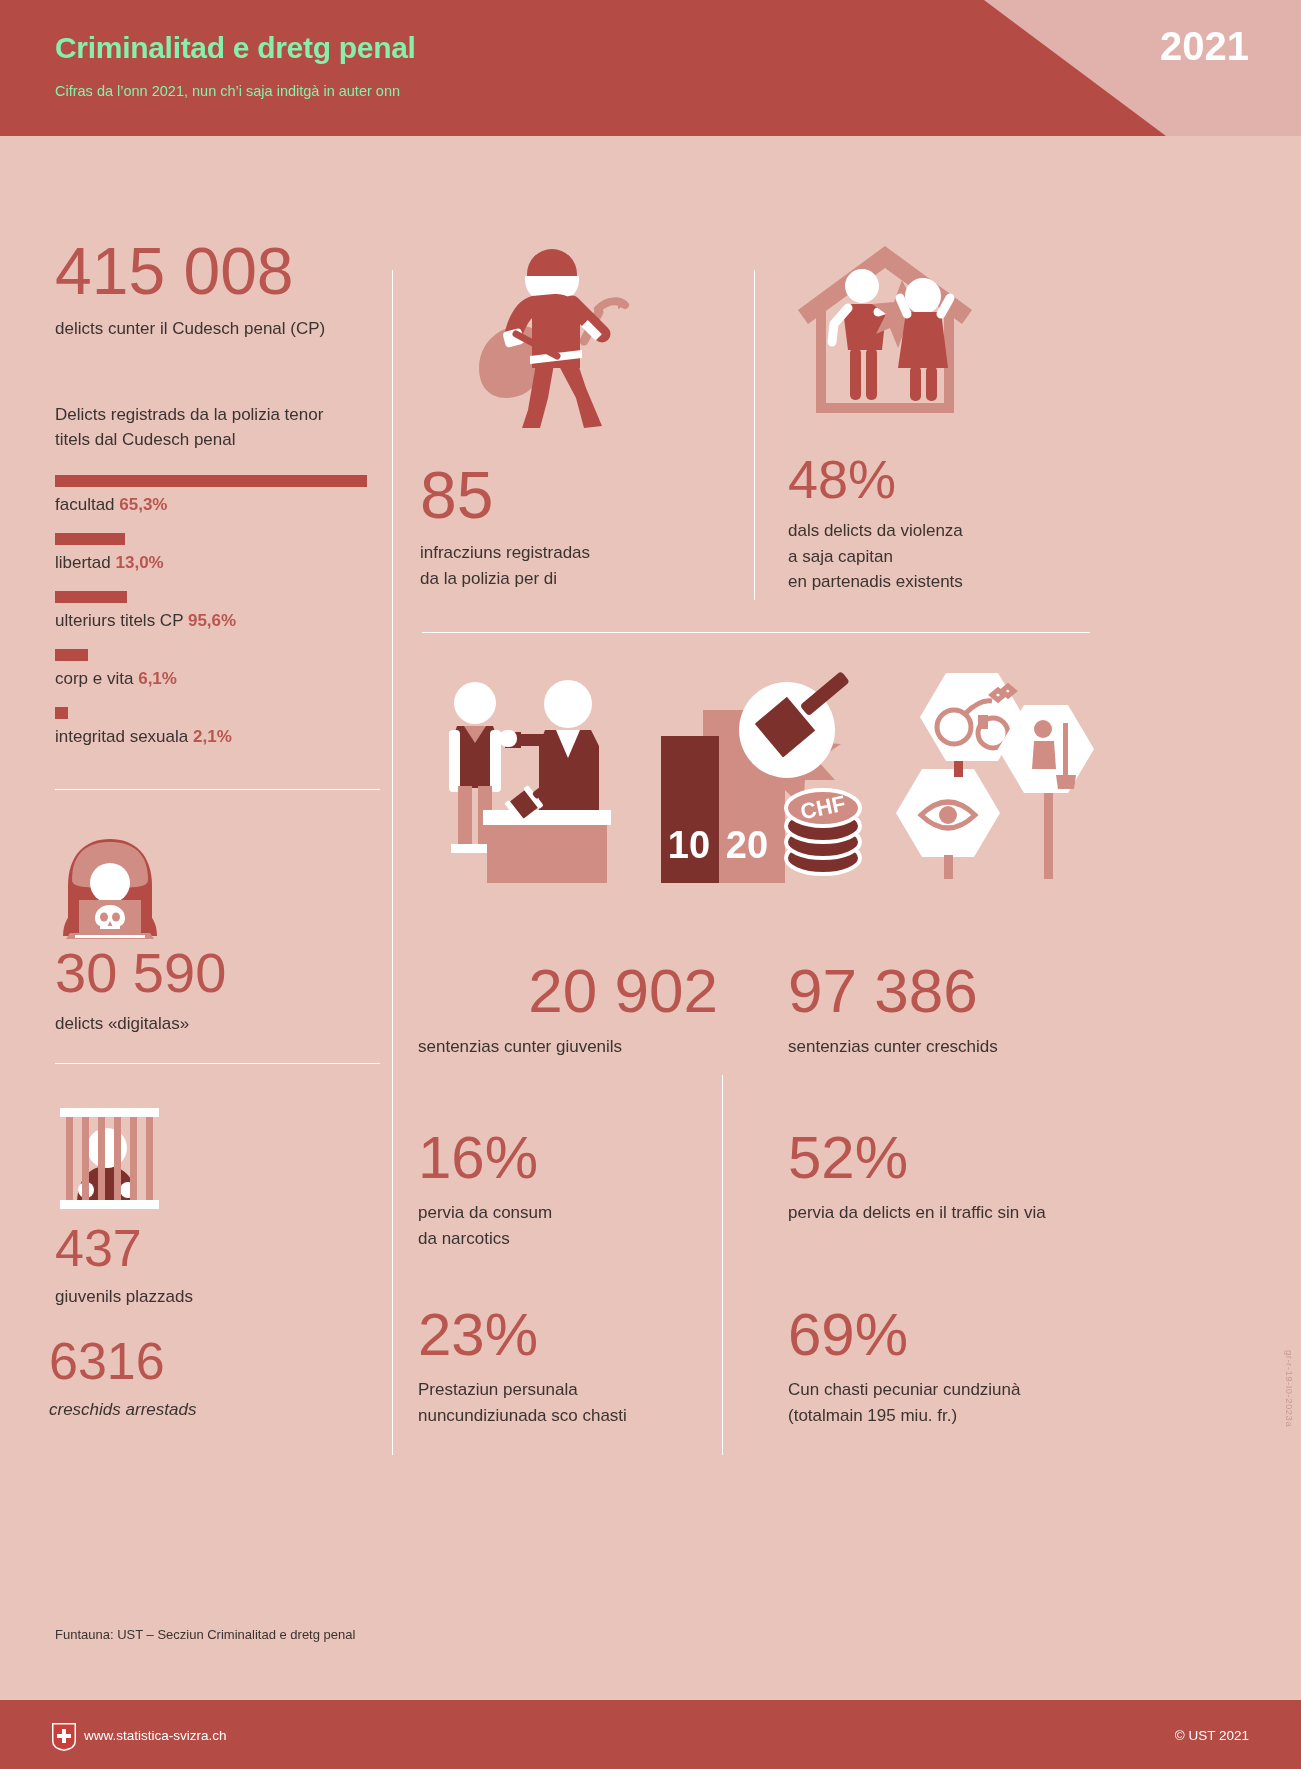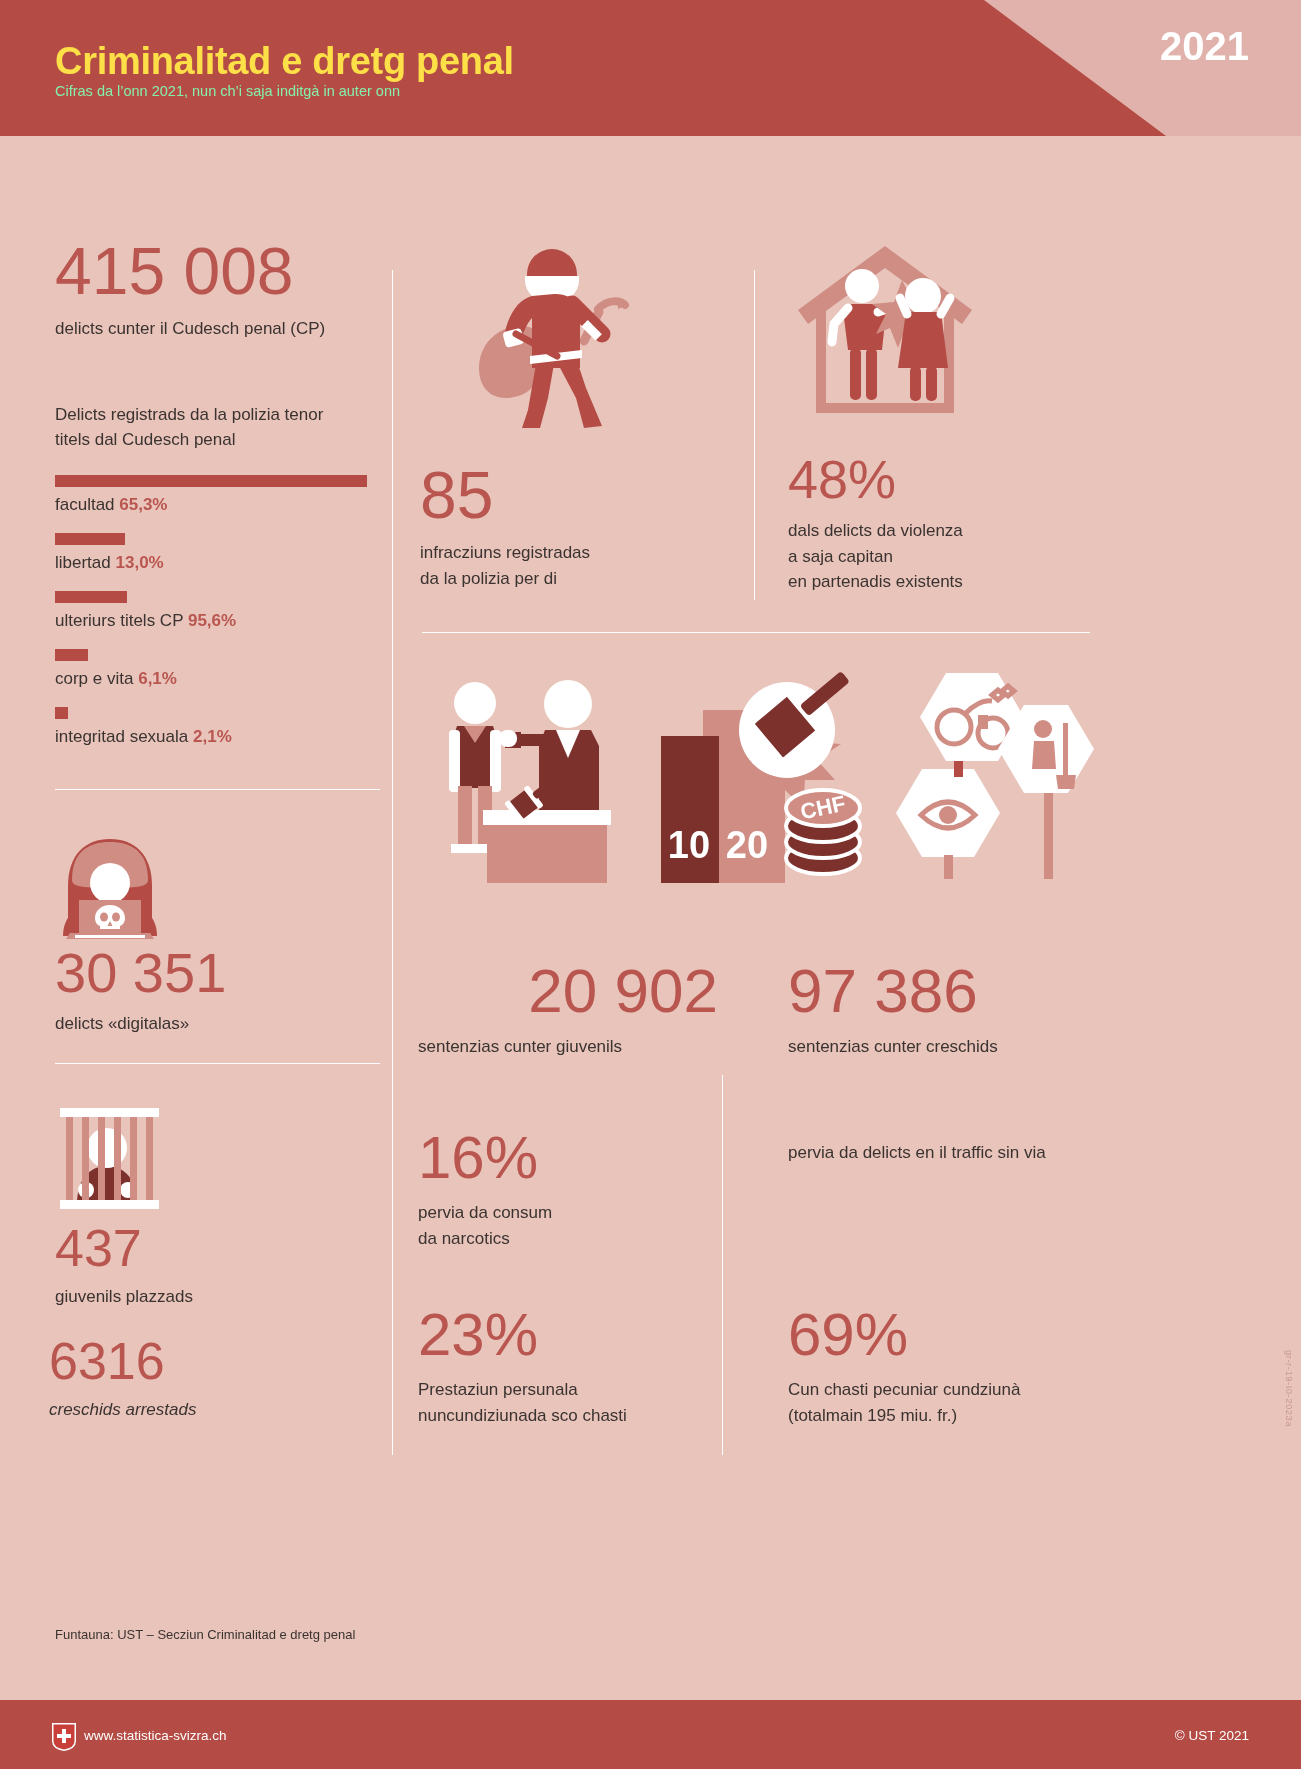--- a/index.html
+++ b/index.html
@@ -15,22 +15,22 @@
   .header {
     position: absolute; left: 0; top: 0; width: 1301px; height: 136px;
     background: #b44b45; overflow: hidden;
   }
   .header-diag {
     position: absolute; right: 0; top: 0; width: 340px; height: 136px;
     background: #e0b2ab;
     clip-path: polygon(100% 0, 100% 100%, 205px 100%, 23px 0);
   }
   .header-title {
-    position: absolute; left: 55px; top: 40px;
-    font-size: 38px; font-weight: bold; color: #fde047;
+    position: absolute; left: 55px; top: 31px;
+    font-size: 30px; font-weight: bold; color: #86efac;
     letter-spacing: -0.3px;
   }
   .header-sub {
     position: absolute; left: 55px; top: 83px;
     font-size: 14.5px; color: #86efac; font-weight: normal;
   }
   .header-year {
     position: absolute; right: 52px; top: 24px;
     font-size: 40px; font-weight: bold; color: #ffffff;
   }
@@ -171,21 +171,21 @@
       </g>
       <g fill="#cf8d84">
         <ellipse cx="49" cy="81" rx="4" ry="4.5"></ellipse>
         <ellipse cx="61" cy="81" rx="4" ry="4.5"></ellipse>
         <path d="M55 85 L57.5 90 L52.5 90 Z"></path>
       </g>
     </svg>
   </div>
 
   <div style="position:absolute; left:55px; top:945px; width:330px;">
-    <div class="big-num" style="font-size:56px;">30 351</div>
+    <div class="big-num" style="font-size:56px;">30 590</div>
     <div class="caption" style="margin-top:10px;">delicts «digitalas»</div>
   </div>
 
   <div class="hline" style="left:55px; top:1063px; width:325px;"></div>
 
   <div class="icon-box" style="left:55px; top:1104px; width:105px; height:105px;">
     <svg width="105" height="105" viewBox="0 0 105 105" xmlns="http://www.w3.org/2000/svg">
 
       <path d="M22 100 C22 76 34 62 52 62 C70 62 82 76 82 100 Z" fill="#7d312c"></path>
 
@@ -409,20 +409,21 @@
     <div class="caption" style="margin-top:12px;">Prestaziun persunala</div>
     <div class="caption">nuncundiziunada sco chasti</div>
   </div>
 
   <div style="position:absolute; left:788px; top:960px; width:320px;">
     <div class="big-num" style="font-size:62px;">97 386</div>
     <div class="caption" style="margin-top:12px;">sentenzias cunter creschids</div>
   </div>
 
   <div style="position:absolute; left:788px; top:1128px; width:330px;">
+    <div class="pct-num">52%</div>
     <div class="caption" style="margin-top:12px;">pervia da delicts en il traffic sin via</div>
   </div>
 
   <div style="position:absolute; left:788px; top:1305px; width:330px;">
     <div class="pct-num">69%</div>
     <div class="caption" style="margin-top:12px;">Cun chasti pecuniar cundziunà</div>
     <div class="caption">(totalmain 195 miu. fr.)</div>
   </div>
 
   <div class="side-code">gr-r-19-I0-2023a</div>

